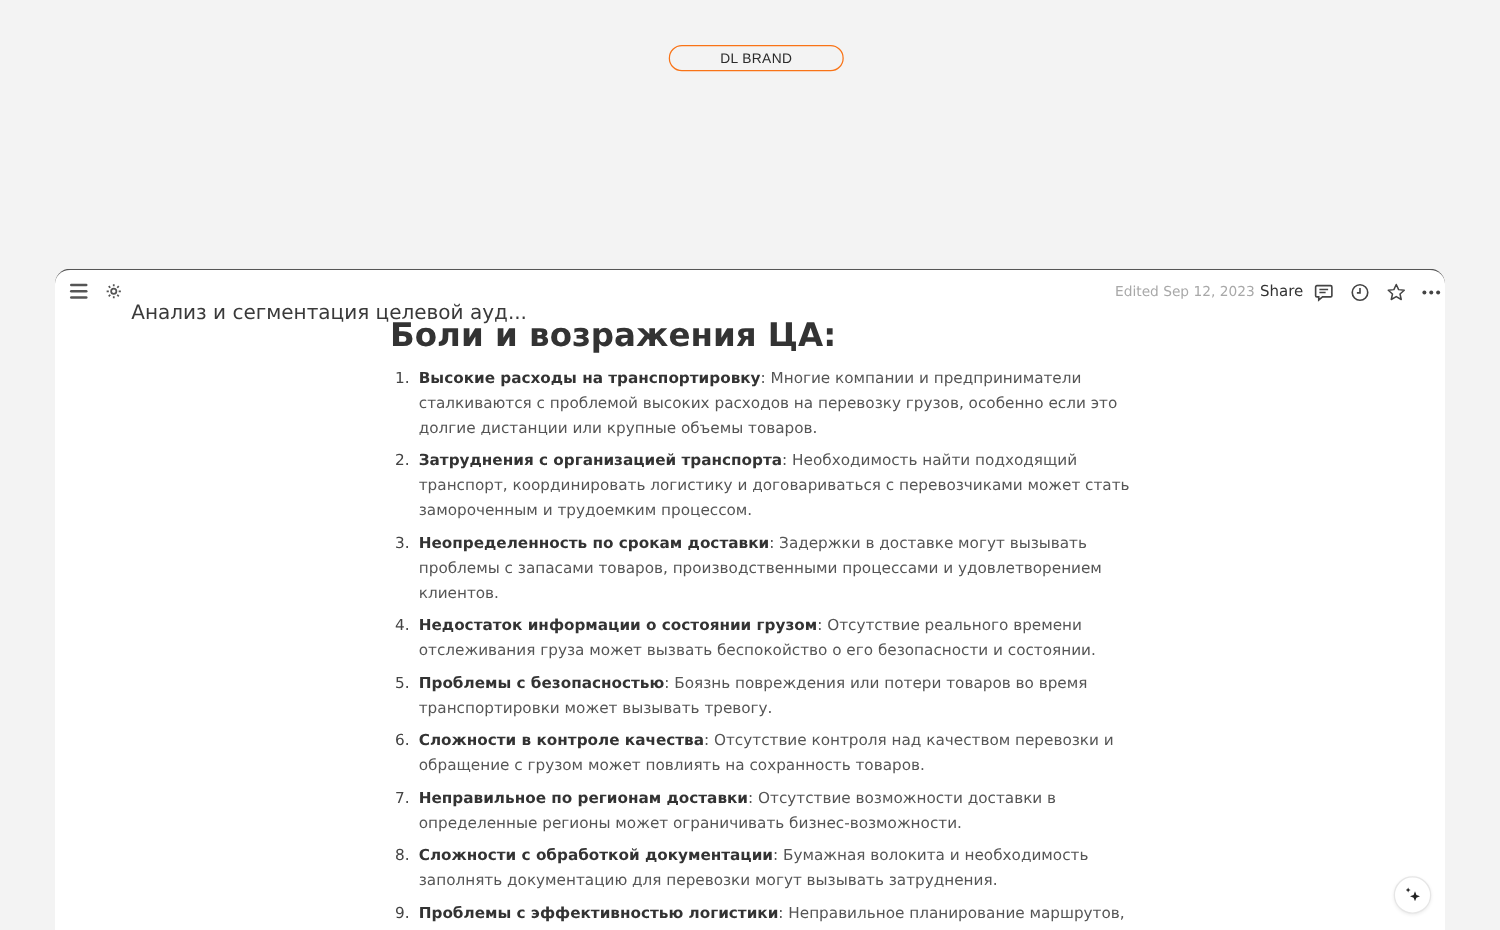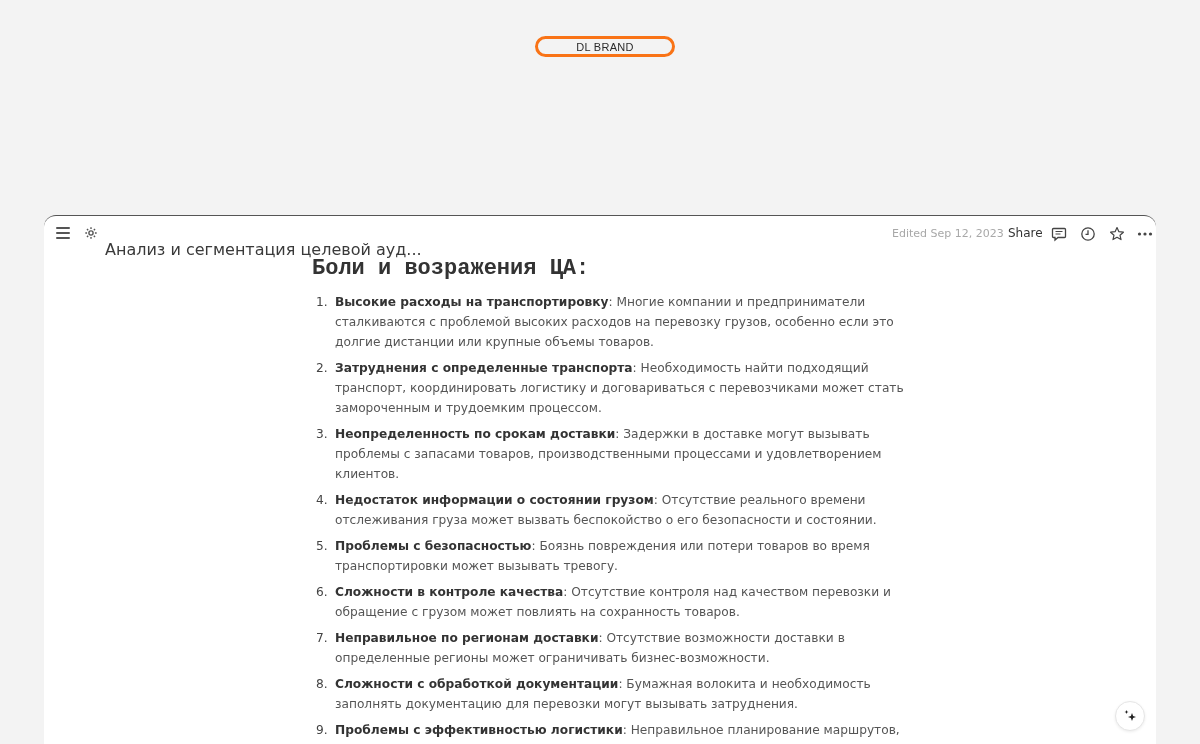--- a/index.html
+++ b/index.html
@@ -7,21 +7,21 @@
       width: 1200px; height: 744px; overflow: hidden;
       background: #f3f3f3;
       font-family: "Liberation Sans", "DejaVu Sans", sans-serif;
       color: #2b2b2b;
     }
     .page { position: relative; width: 1200px; height: 744px; }
 
     .brand-pill {
       position: absolute; left: 535px; top: 36px;
       width: 140px; height: 21px;
-      border: 3px solid #f97316; border-radius: 11px;
+      border: 1px solid #f97316; border-radius: 11px;
       display: flex; align-items: center; justify-content: center;
       font-size: 11px; color: #2b2b2b; letter-spacing: 0.3px;
       background: transparent;
     }
 
     .headline {
       position: absolute; left: 0; top: 96px; width: 1200px;
       text-align: center;
       font-family: "DejaVu Sans", sans-serif;
       font-size: 42px; line-height: 48px; font-weight: normal;
@@ -69,22 +69,22 @@
     .ic-comment { left: 1007px; }
     .ic-clock { left: 1036px; }
     .ic-star { left: 1065px; }
     .ic-more { left: 1093px; }
 
     .content {
       position: absolute; left: 268px; top: 38px; width: 600px;
       font-family: "DejaVu Sans", sans-serif;
     }
     .section-title {
-      font-size: 22px; font-weight: bold; color: #333;
-      line-height: 30px; margin-bottom: 8px; font-family: Liberation Mono, monospace;
+      font-size: 26px; font-weight: bold; color: #333;
+      line-height: 30px; margin-bottom: 8px;
     }
     ol.pains { list-style: none; }
     ol.pains li {
       position: relative; padding-left: 23px;
       font-size: 12.2px; line-height: 20px; color: #555;
       margin-bottom: 6px;
     }
     ol.pains li .num {
       position: absolute; left: 4px; top: 0; color: #444;
     }
@@ -143,21 +143,21 @@
         <circle cx="2.5" cy="8" r="1.6" fill="#444"></circle>
         <circle cx="8" cy="8" r="1.6" fill="#444"></circle>
         <circle cx="13.5" cy="8" r="1.6" fill="#444"></circle>
       </svg>
     </div>
 
     <div class="content">
       <h2 class="section-title">Боли и возражения ЦА:</h2>
       <ol class="pains">
         <li><span class="num">1.</span><span class="term">Высокие расходы на транспортировку</span><span>: Многие компании и предприниматели сталкиваются с проблемой высоких расходов на перевозку грузов, особенно если это долгие дистанции или крупные объемы товаров.</span></li>
-        <li><span class="num">2.</span><span class="term">Затруднения с определенные транспорта</span><span>: Необходимость найти подходящий транспорт, координировать логистику и договариваться с перевозчиками может стать замороченным и трудоемким процессом.</span></li>
+        <li><span class="num">2.</span><span class="term">Затруднения с организацией транспорта</span><span>: Необходимость найти подходящий транспорт, координировать логистику и договариваться с перевозчиками может стать замороченным и трудоемким процессом.</span></li>
         <li><span class="num">3.</span><span class="term">Неопределенность по срокам доставки</span><span>: Задержки в доставке могут вызывать проблемы с запасами товаров, производственными процессами и удовлетворением клиентов.</span></li>
         <li><span class="num">4.</span><span class="term">Недостаток информации о состоянии грузом</span><span>: Отсутствие реального времени отслеживания груза может вызвать беспокойство о его безопасности и состоянии.</span></li>
         <li><span class="num">5.</span><span class="term">Проблемы с безопасностью</span><span>: Боязнь повреждения или потери товаров во время транспортировки может вызывать тревогу.</span></li>
         <li><span class="num">6.</span><span class="term">Сложности в контроле качества</span><span>: Отсутствие контроля над качеством перевозки и обращение с грузом может повлиять на сохранность товаров.</span></li>
         <li><span class="num">7.</span><span class="term">Неправильное по регионам доставки</span><span>: Отсутствие возможности доставки в определенные регионы может ограничивать бизнес-возможности.</span></li>
         <li><span class="num">8.</span><span class="term">Сложности с обработкой документации</span><span>: Бумажная волокита и необходимость заполнять документацию для перевозки могут вызывать затруднения.</span></li>
         <li><span class="num">9.</span><span class="term">Проблемы с эффективностью логистики</span><span>: Неправильное планирование маршрутов, загрузки и разгрузки может вести к неэффективным операциям.</span></li>
       </ol>
     </div>
 

